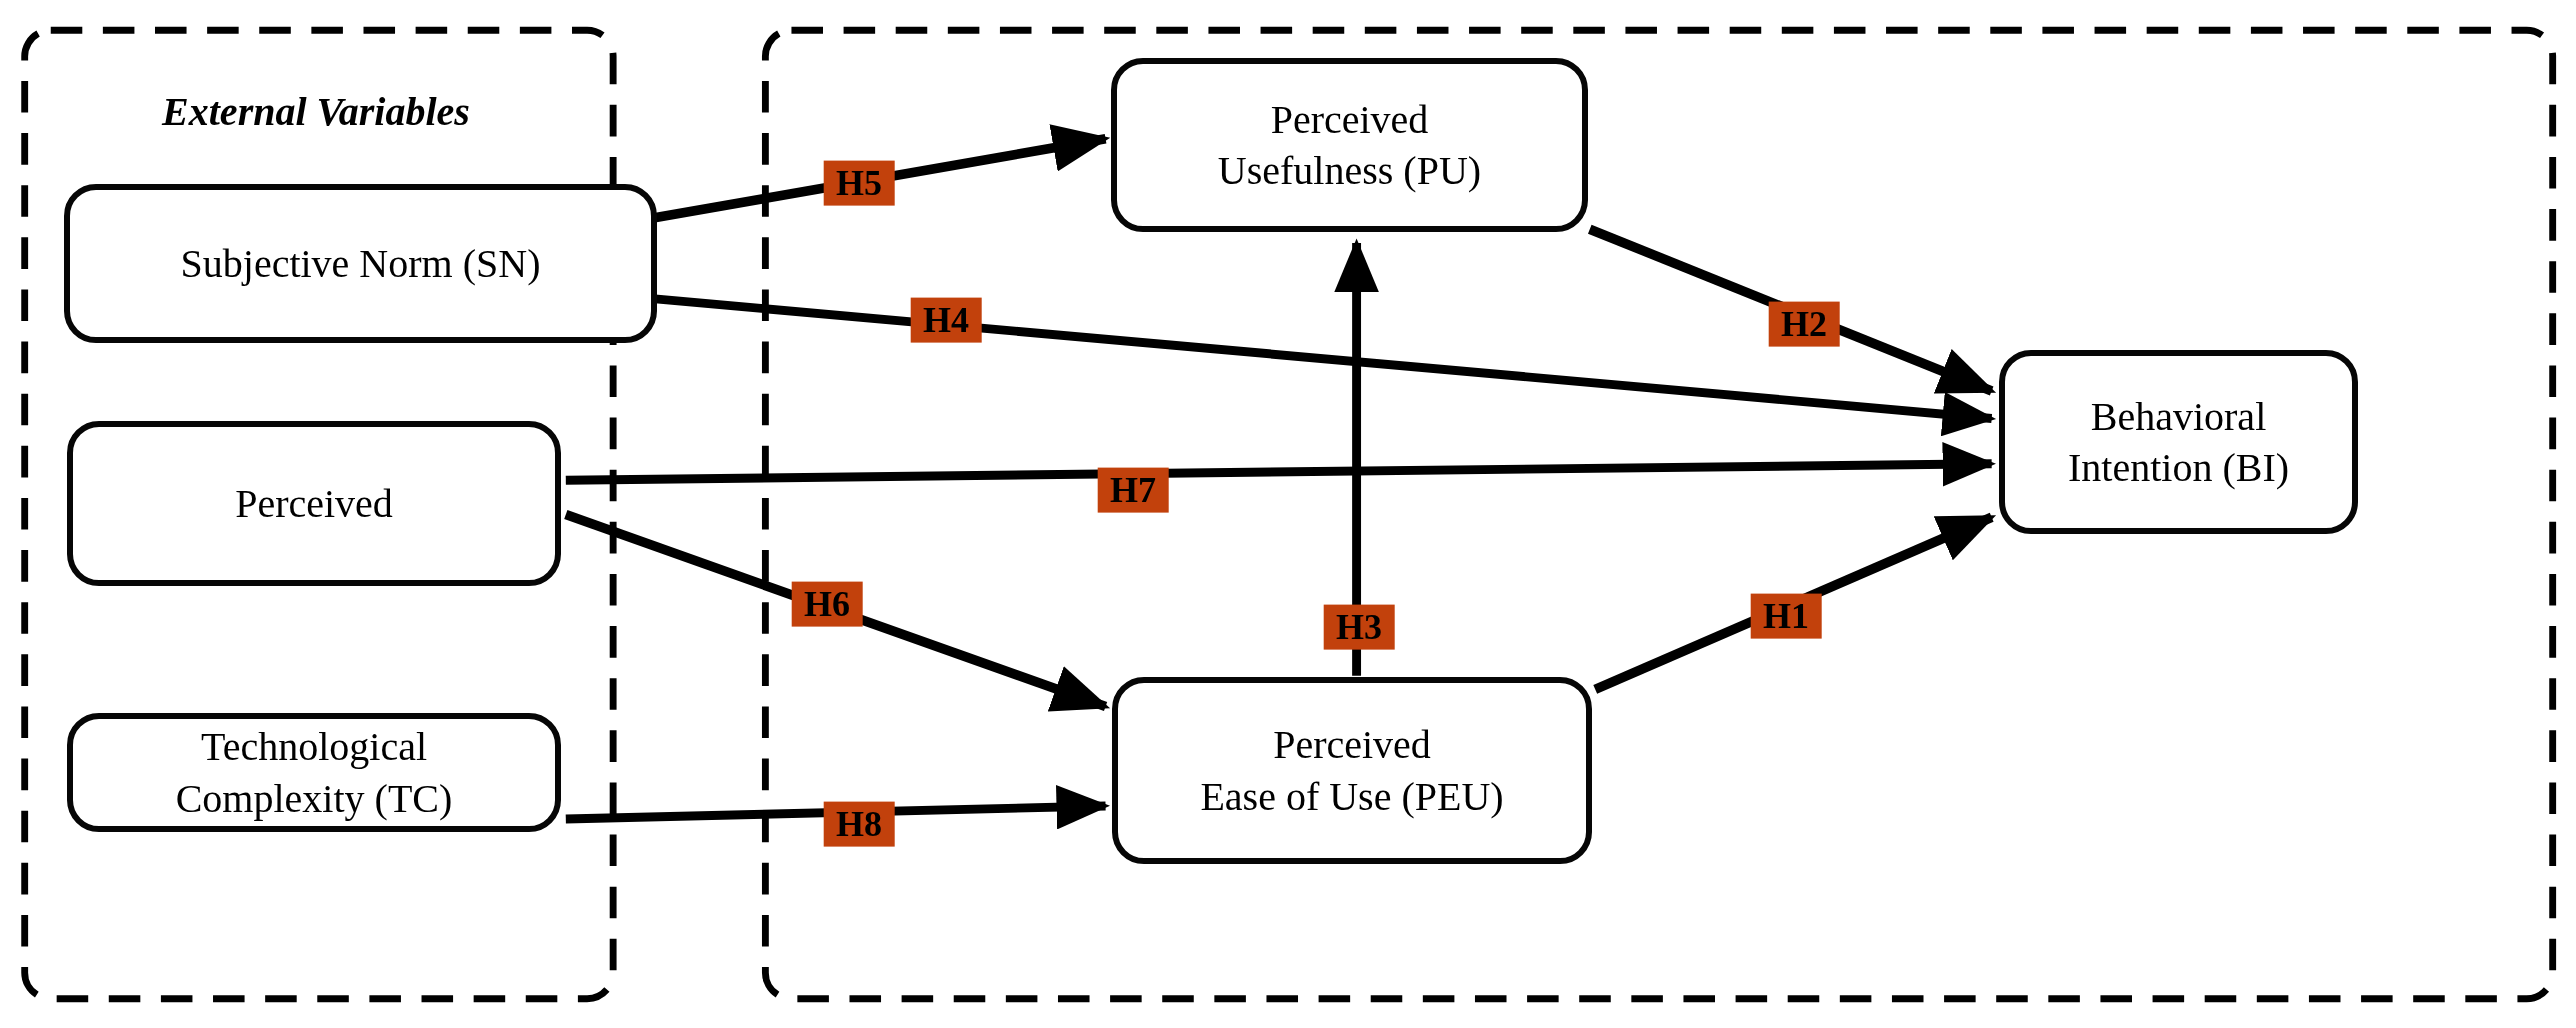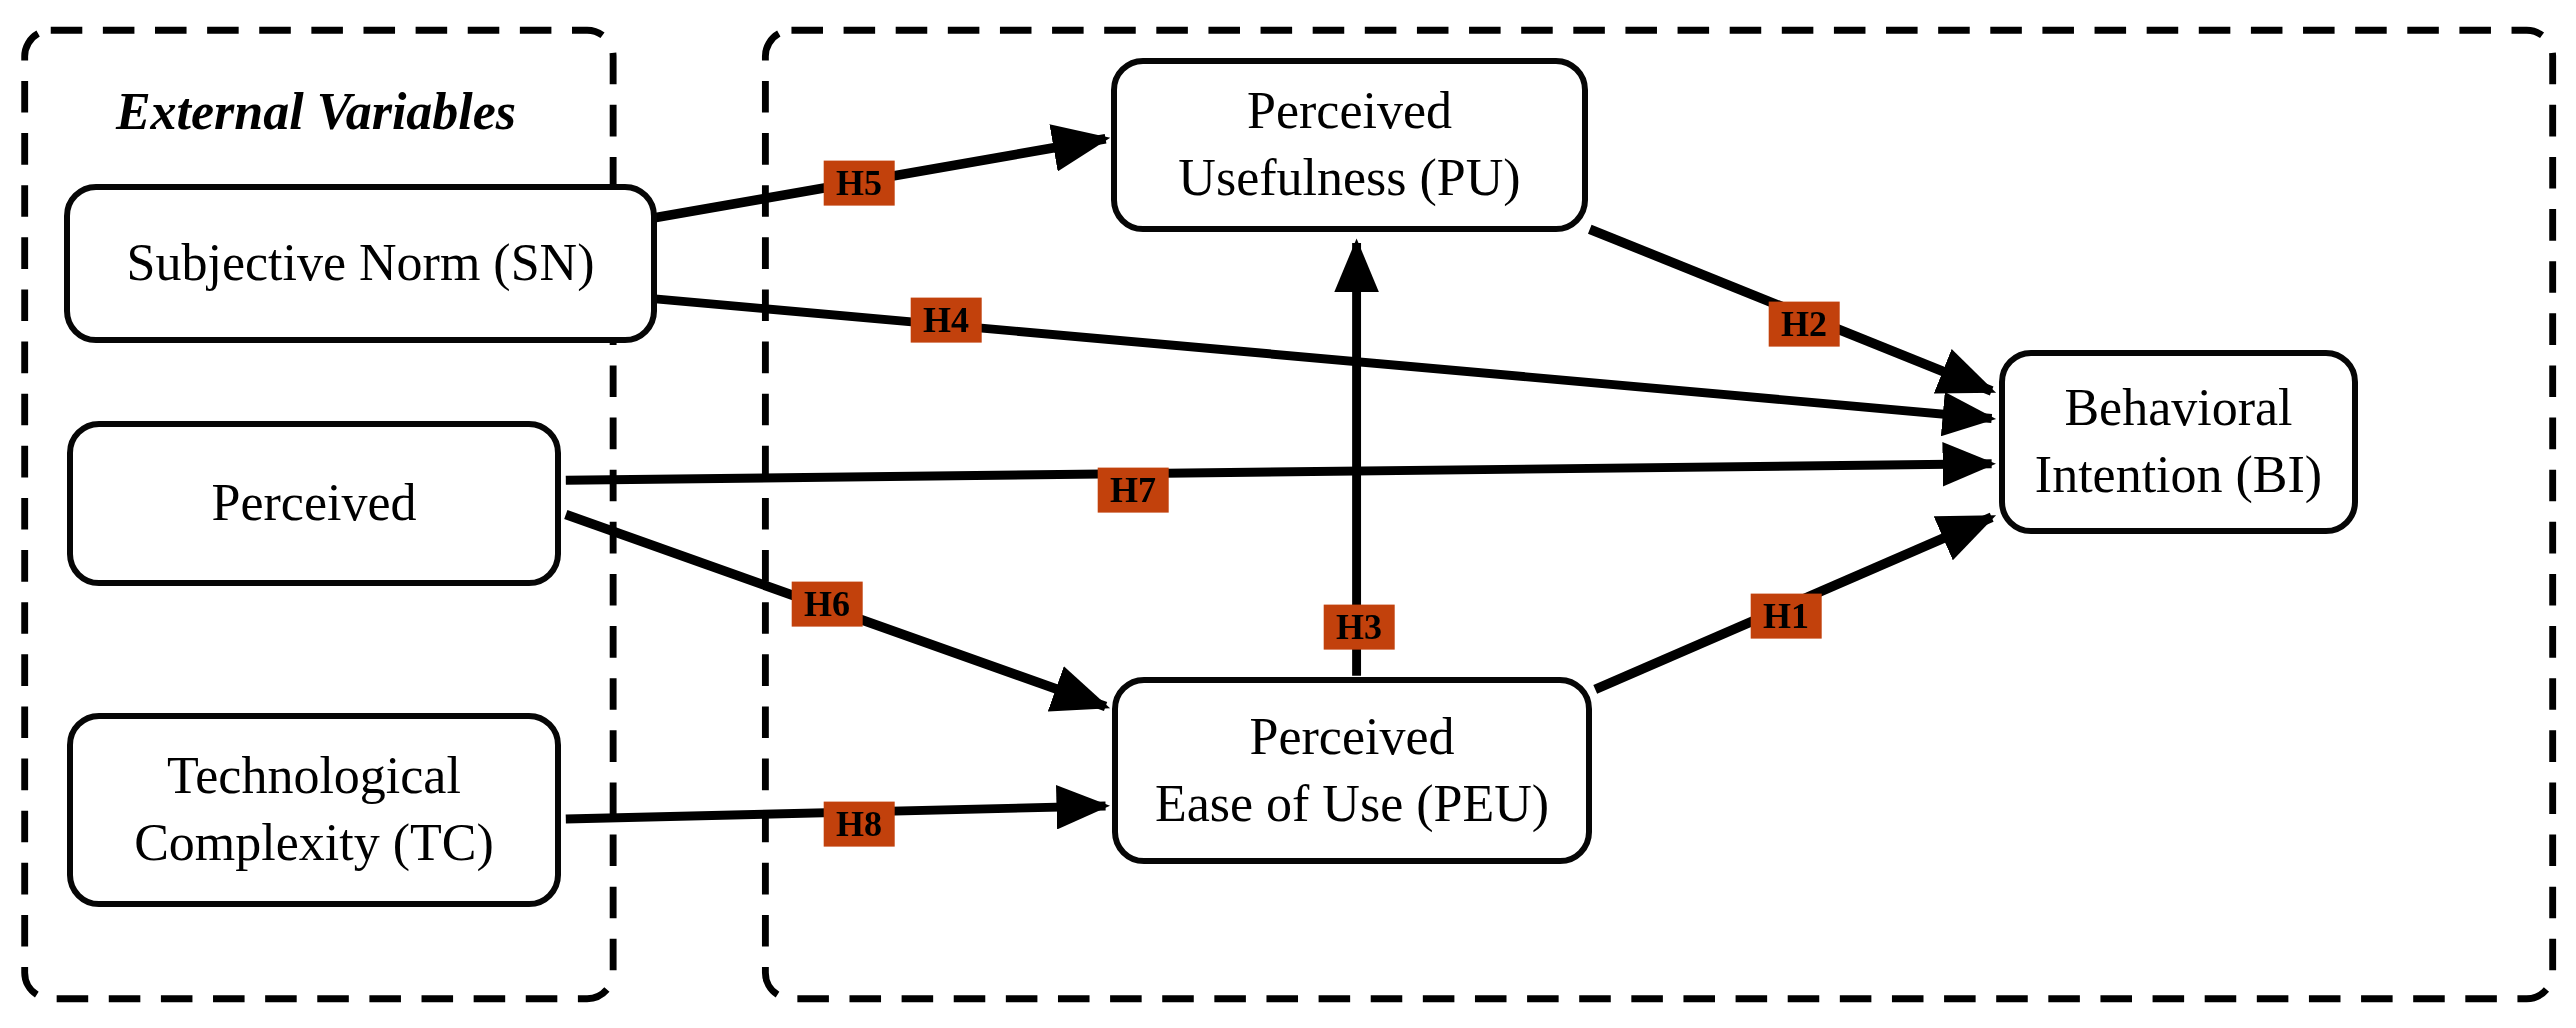--- a/index.html
+++ b/index.html
@@ -25,31 +25,31 @@
     position: absolute;
     z-index: 3;
     background: #ffffff;
     border: 6.2px solid #060606;
     border-radius: 32px;
     display: flex;
     flex-direction: column;
     align-items: center;
     justify-content: center;
     text-align: center;
-    font-size: 52px;
+    font-size: 40px;
     line-height: 1.28;
     box-sizing: border-box;
   }
   .group-title {
     position: absolute;
     z-index: 1;
     transform: translate(-50%, -50%);
     font-weight: bold;
     font-style: italic;
-    font-size: 52px;
+    font-size: 40px;
     line-height: 1.15;
     text-align: center;
     white-space: nowrap;
   }
   .hlabel {
     position: absolute;
     z-index: 4;
     transform: translate(-50%, -50%);
     font-weight: bold;
     font-size: 36px;
@@ -88,21 +88,21 @@
 
   <div class="node" style="left:64px; top:184px; width:593px; height:159px;">
     <div>Subjective Norm (SN)</div>
     <div></div>
   </div>
 
   <div class="node" style="left:67px; top:421px; width:494px; height:165px;">
     <div>Perceived</div>
   </div>
 
-  <div class="node" style="left:67px; top:713px; width:494px; height:194px;">
+  <div class="node" style="left:67px; top:713px; width:494px; height:119px;">
     <div>Technological</div>
     <div>Complexity (TC)</div>
   </div>
 
   <div class="node" style="left:1111px; top:58px; width:477px; height:174px;">
     <div>Perceived</div>
     <div>Usefulness (PU)</div>
   </div>
 
   <div class="node" style="left:1112px; top:677px; width:480px; height:187px;">

